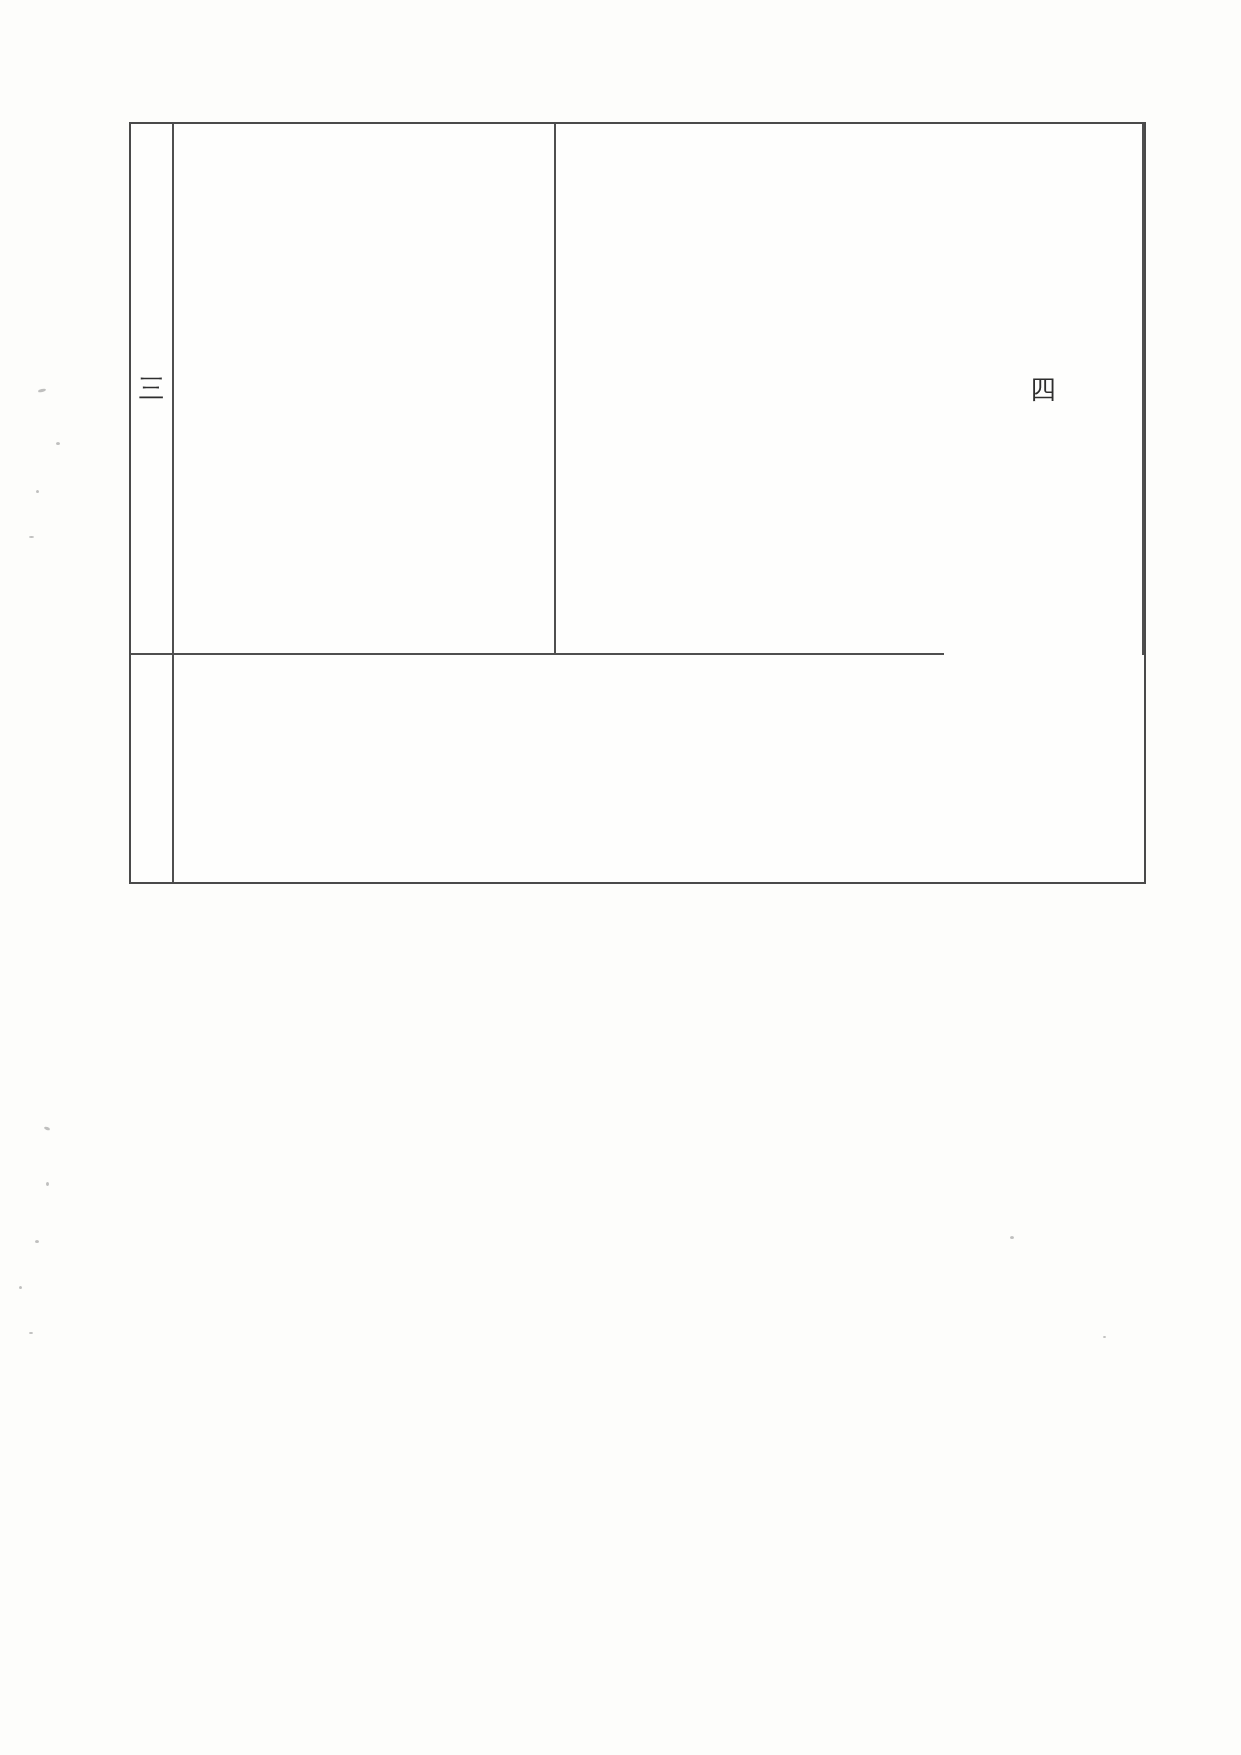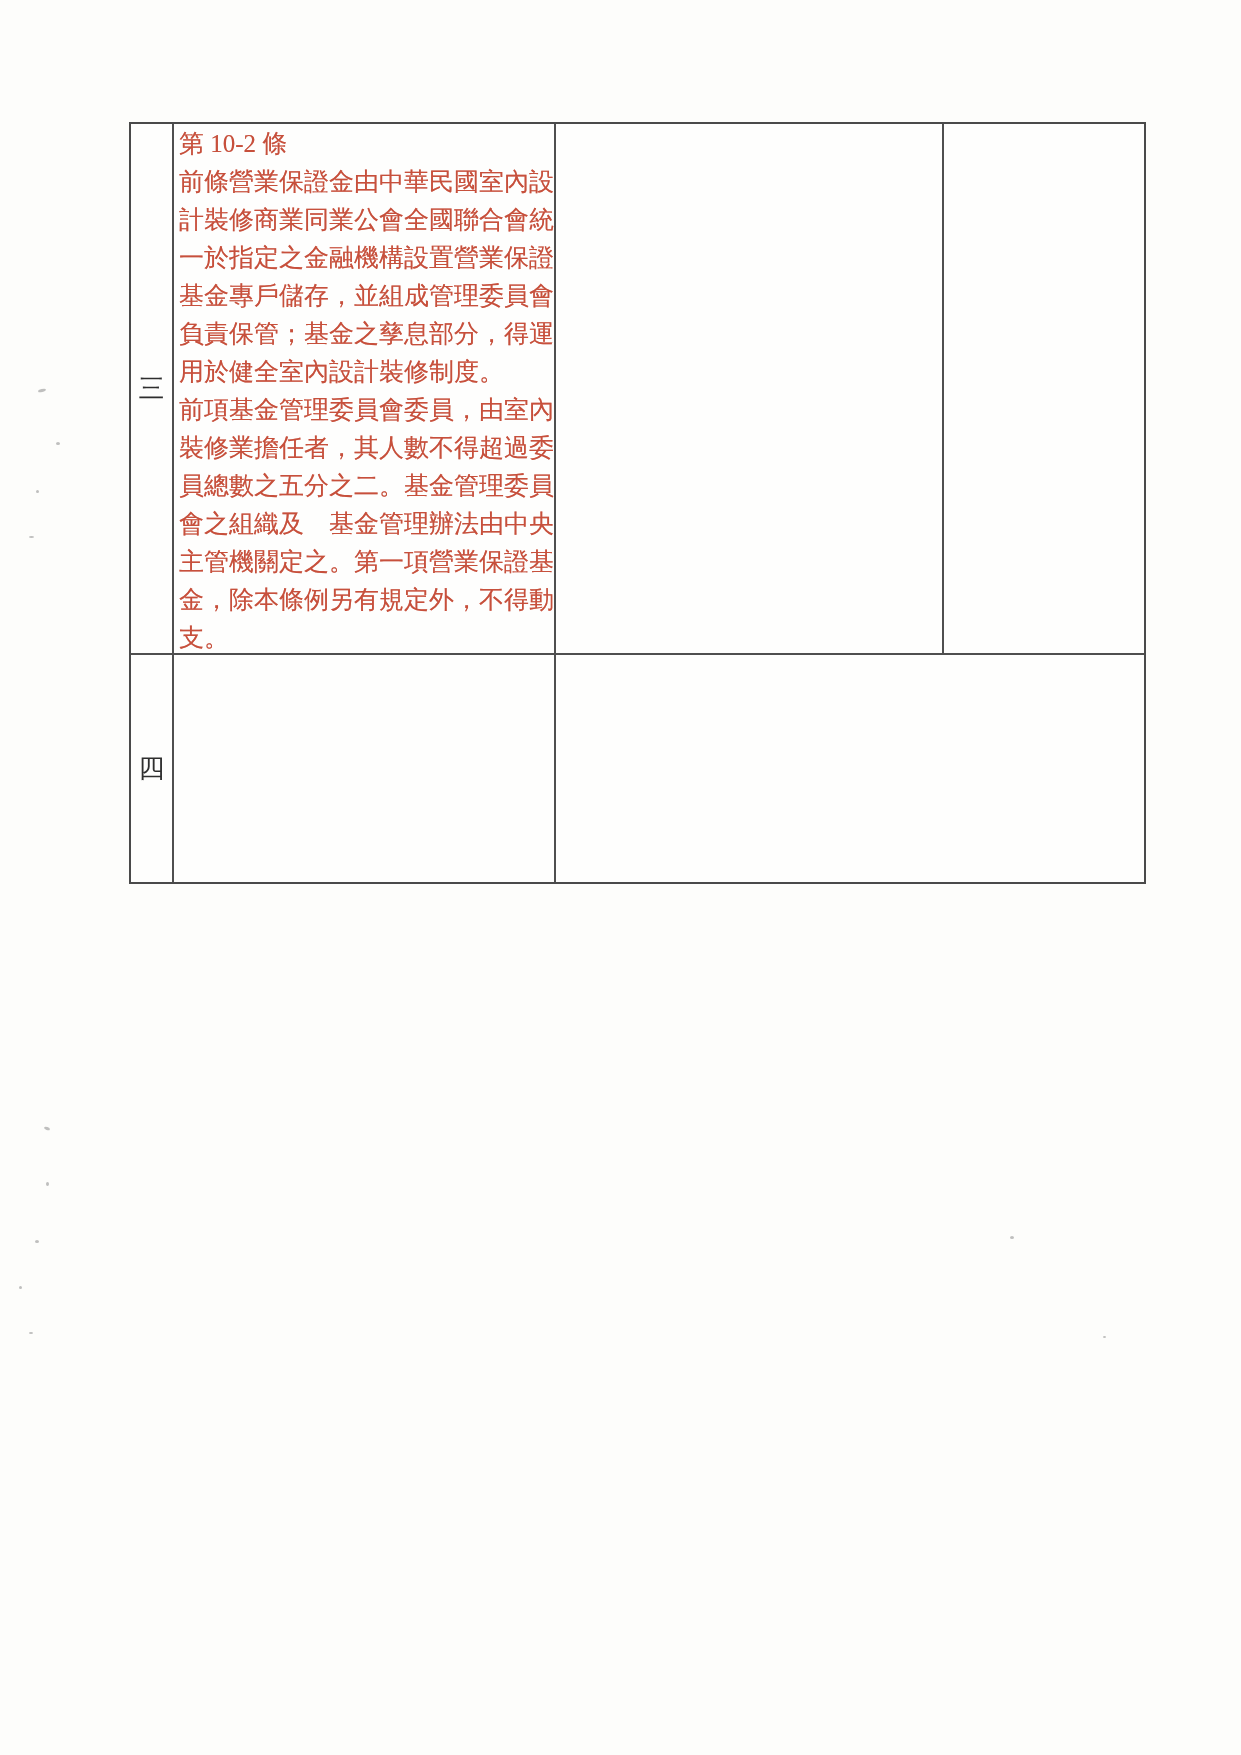--- a/index.html
+++ b/index.html
@@ -61,34 +61,20 @@
   }
 </style>
 </head>
 <body>
 
 <div class="page">
 
   <div class="doc-table">
 
     <div class="cell label-cell">三</div>
-    <div class="cell text-cell">第 10-2 條
-前條營業保證金由中華民國室內設
-計裝修商業同業公會全國聯合會統
-一於指定之金融機構設置營業保證
-基金專戶儲存，並組成管理委員會
-負責保管；基金之孳息部分，得運
-用於健全室內設計裝修制度。
-前項基金管理委員會委員，由室內
-裝修業擔任者，其人數不得超過委
-員總數之五分之二。基金管理委員
-會之組織及　基金管理辦法由中央
-主管機關定之。第一項營業保證基
-金，除本條例另有規定外，不得動
-支。</div>
     <div class="cell empty-cell"></div>
     <div class="cell empty-cell last-col"></div>
 
     <div class="cell label-cell last-row">四</div>
     <div class="cell empty-cell last-row"></div>
     <div class="cell empty-cell last-row last-col"></div>
 
   </div>
 
   <div class="speck" style="left:38px;top:389px;width:8px;height:3px;transform:rotate(-14deg);"></div>

